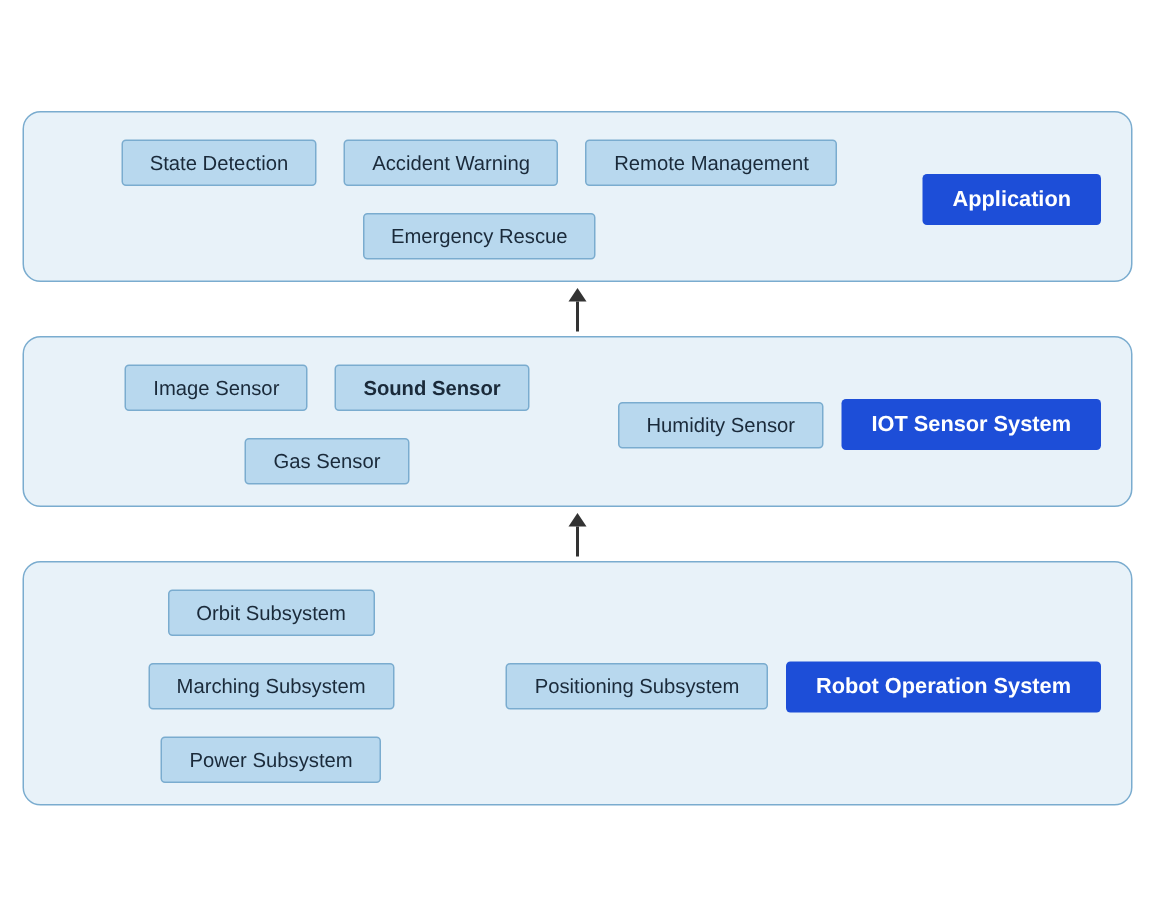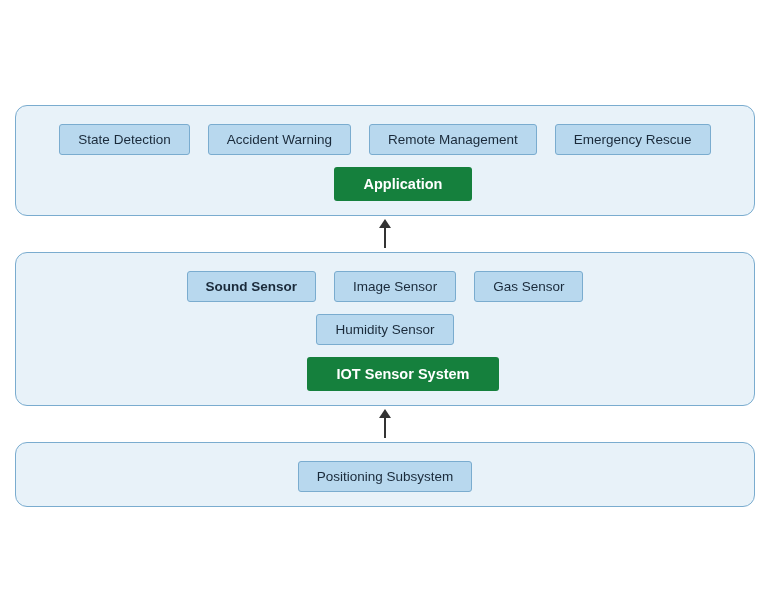--- a/index.html
+++ b/index.html
@@ -20,21 +20,21 @@
       gap: 0;
     }
     
     .tier {
       width: 100%;
       border: 1.5px solid #7aaccf;
       border-radius: 12px;
       background: #e8f2f9;
       padding: 18px 20px 14px 20px;
       display: flex;
-      flex-direction: column;
+      flex-direction: row;
       align-items: center;
       gap: 12px;
     }
     .tier-row {
       display: flex;
       flex-direction: row;
       gap: 18px;
       justify-content: center;
       flex-wrap: wrap;
     }
@@ -46,29 +46,28 @@
       padding: 7px 18px;
       font-size: 13.5px;
       color: #1a2a3a;
       white-space: nowrap;
     }
     .label-box.bold {
       font-weight: bold;
     }
     
     .main-box {
-      background: #15803d;
+      background: #1d4ed8;
       color: #fff;
       border-radius: 3px;
-      padding: 9px 30px;
+      padding: 9px 20px;
       font-size: 14.5px;
       font-weight: 600;
       white-space: nowrap;
       text-align: center;
-      margin-left: 36px;
     }
     
     .arrow-connector {
       display: flex;
       flex-direction: column;
       align-items: center;
       height: 36px;
       justify-content: center;
     }
     .arrow-line {
@@ -99,34 +98,40 @@
     <div class="main-box">Application</div>
   </div>
 
   <div class="arrow-connector">
     <div class="arrow-head"></div>
     <div class="arrow-line"></div>
   </div>
 
   <div class="tier">
     <div class="tier-row">
+      <div class="label-box">Image Sensor</div>
       <div class="label-box bold">Sound Sensor</div>
-      <div class="label-box">Image Sensor</div>
       <div class="label-box">Gas Sensor</div>
     </div>
     <div class="tier-row">
       <div class="label-box">Humidity Sensor</div>
     </div>
     <div class="main-box">IOT Sensor System</div>
   </div>
 
   <div class="arrow-connector">
     <div class="arrow-head"></div>
     <div class="arrow-line"></div>
   </div>
 
   <div class="tier">
     <div class="tier-row">
+      <div class="label-box">Orbit Subsystem</div>
+      <div class="label-box">Marching Subsystem</div>
+      <div class="label-box">Power Subsystem</div>
+    </div>
+    <div class="tier-row">
       <div class="label-box">Positioning Subsystem</div>
     </div>
+    <div class="main-box">Robot Operation System</div>
   </div>
 
 </div>
 
 </body></html>

